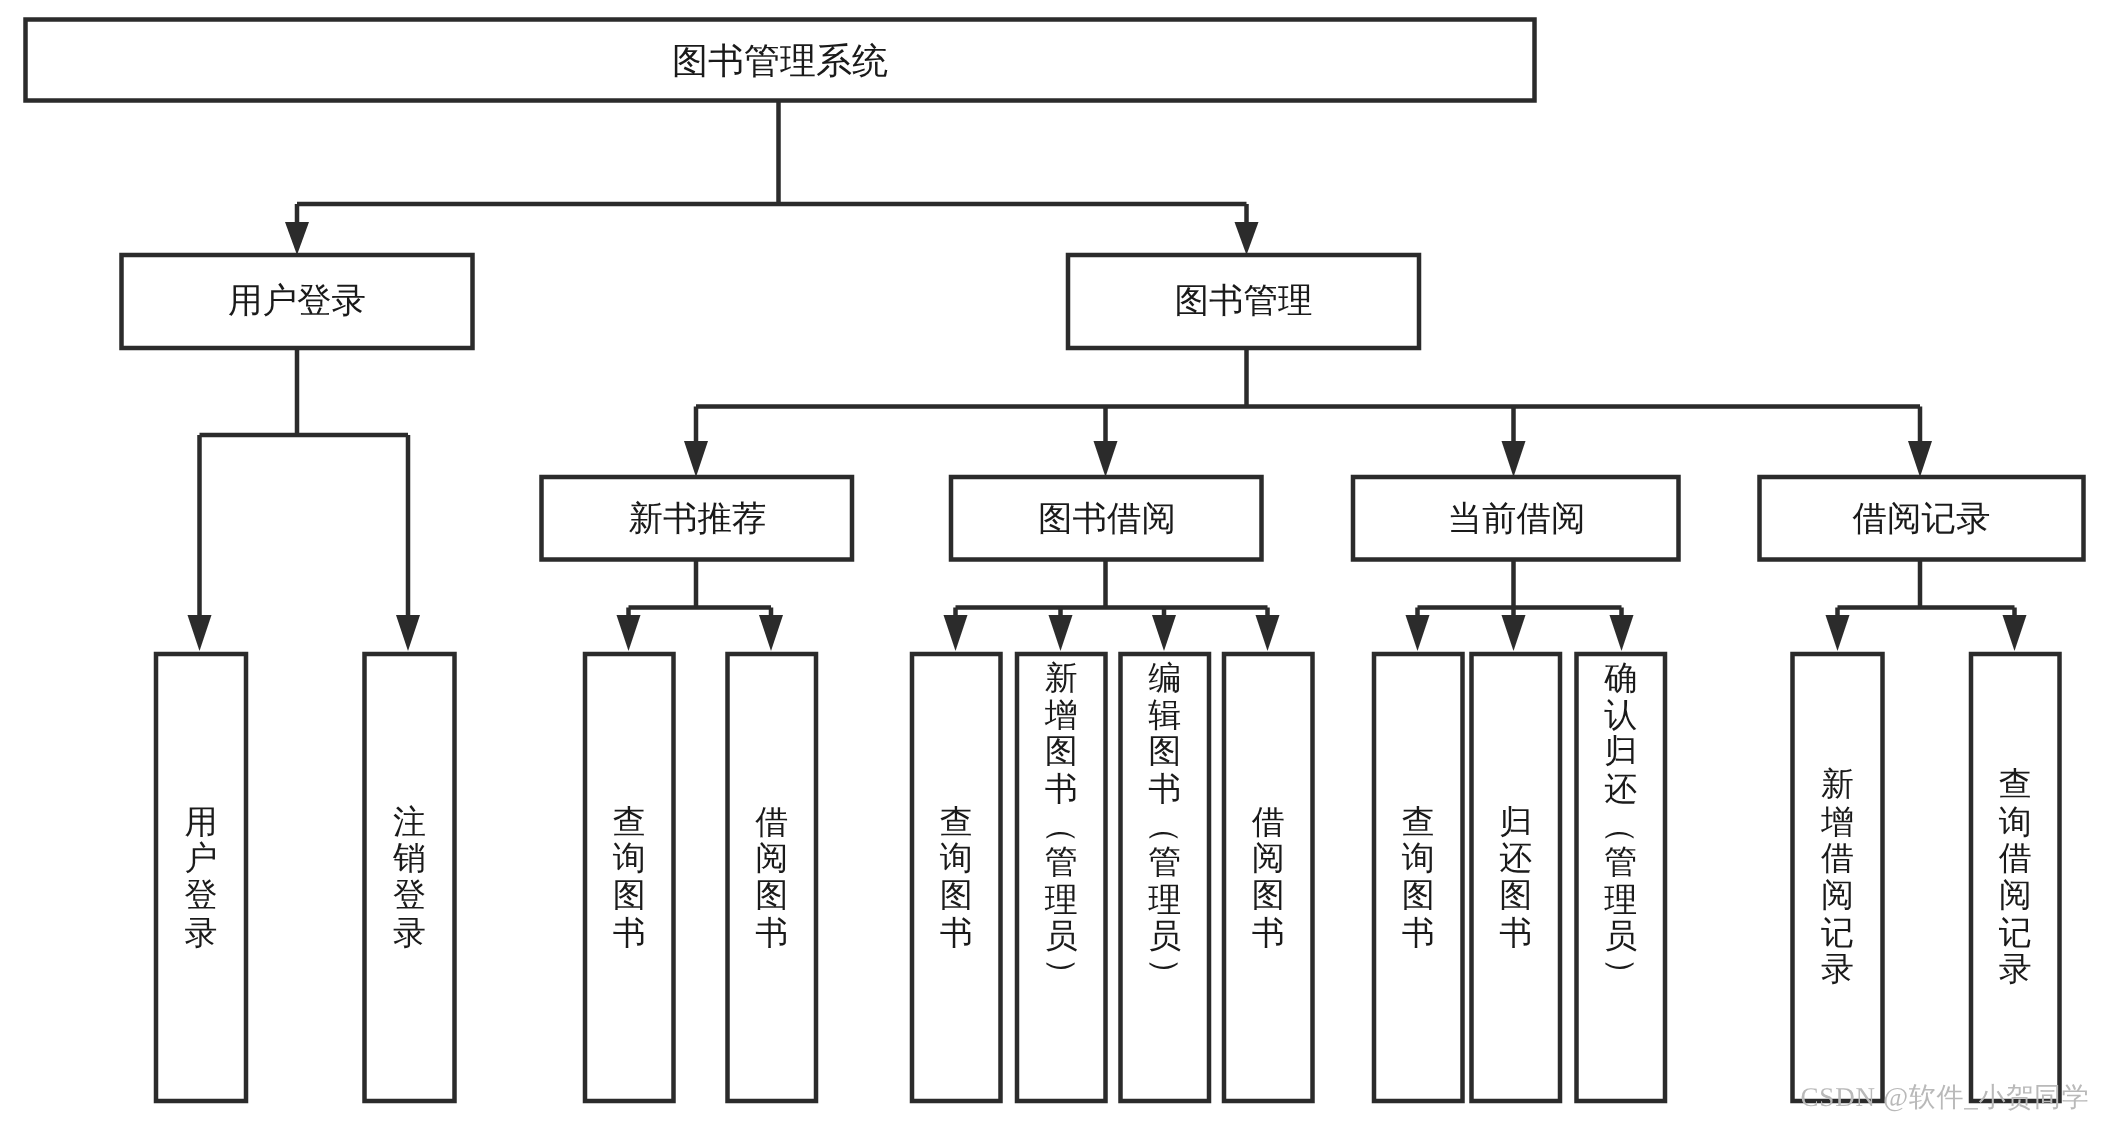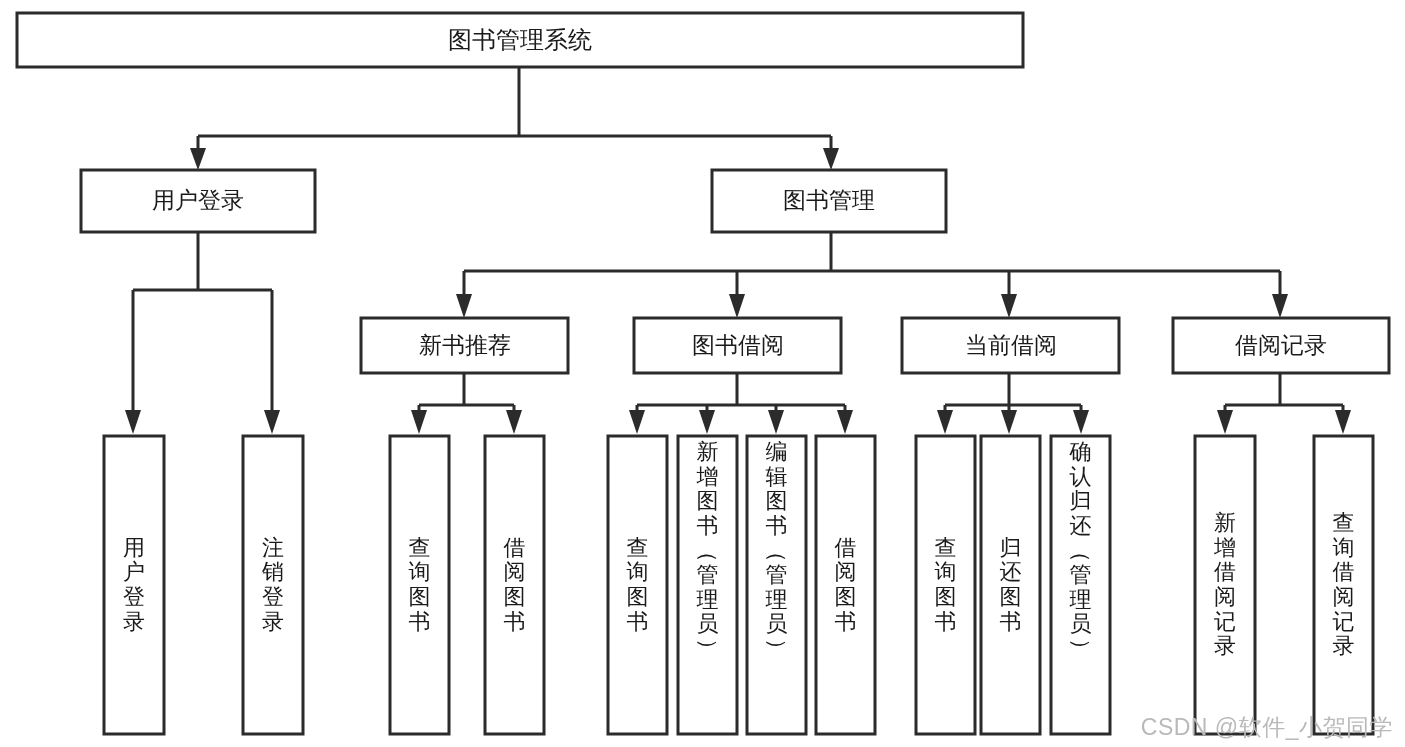--- a/index.html
+++ b/index.html
@@ -68,25 +68,25 @@
     display: block;
     text-align: center;
   }
   .vlabel.center {
     justify-content: center;
   }
   .watermark {
     position: absolute;
     right: 12px;
     bottom: 4px;
-    font-size: 23px;
+    font-size: 18px;
     color: #b9b9b9;
     letter-spacing: 0.5px;
     white-space: nowrap;
-    font-family: Liberation Sans, sans-serif;
+    font-family: Liberation Serif, serif;
   }
 </style>
 </head>
 <body>
 
 <div id="diagram-root">
 
   <svg id="flow" viewBox="0 0 1405 747" xmlns="http://www.w3.org/2000/svg">
 
     <g>

